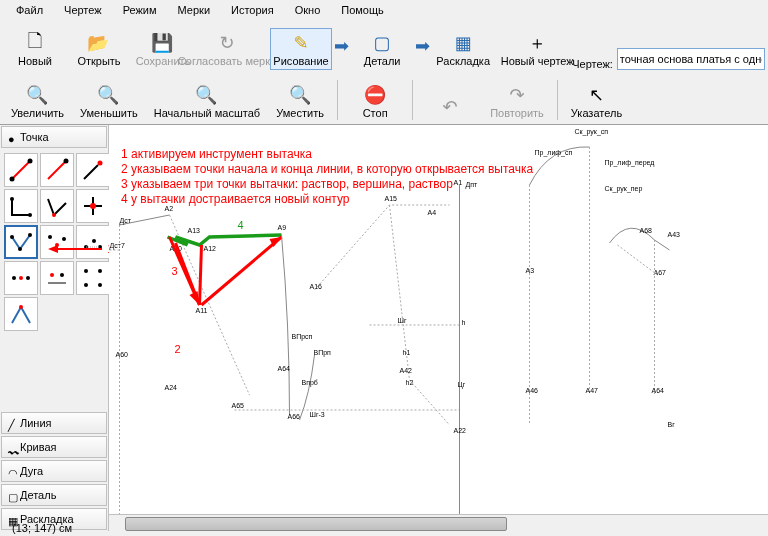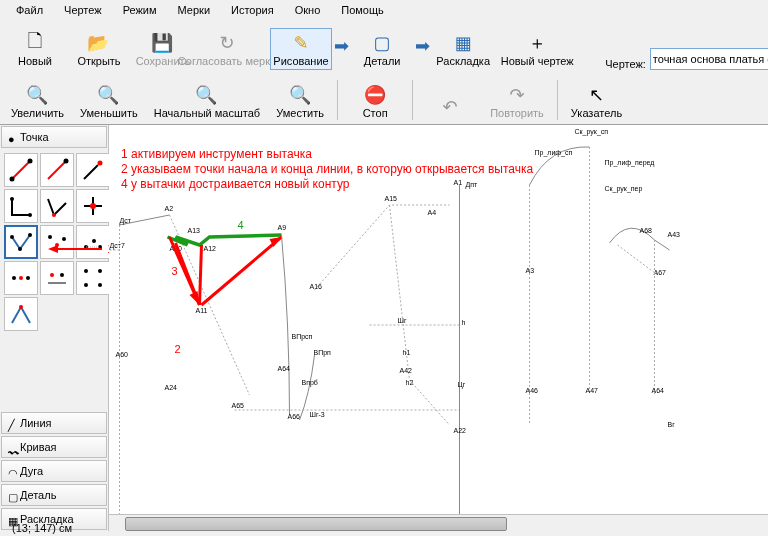--- a/index.html
+++ b/index.html
@@ -40,21 +40,21 @@
     min-width: 48px;
     cursor: pointer;
     border: 1px solid transparent;
   }
   .tbtn .ico { width: 24px; height: 24px; display: flex; align-items: center; justify-content: center; font-size: 18px; }
   .tbtn .lbl { font-size: 11px; margin-top: 0px; color: #000; white-space: nowrap; }
   .tbtn.disabled .lbl, .tbtn.disabled .ico { color: #999; }
   .tbtn.active { background: #e3effc; border: 1px solid #7aa8d8; }
   .sep { width: 1px; background: #c0c0c0; height: 40px; margin: 2px 4px; }
   .spacer { flex: 1; }
-  .drawing-label { font-size: 11px; padding-right: 2px; margin-left: 33px; }
+  .drawing-label { font-size: 11px; padding-right: 2px; }
   .drawing-input {
     border: 1px solid #7aa8d8;
     height: 18px;
     width: 188px;
     padding: 1px 2px;
     font-size: 11px;
   }
   .main {
     display: flex;
     height: 406px;
@@ -365,20 +365,21 @@
     <div class="cat">
         <span class="dot">▦</span>
         <span>Раскладка</span>
       </div>
   </div>
 
   <div class="canvas-wrap">
     <div class="instructions">
       <div>1 активируем инструмент вытачка</div>
       <div>2 указываем точки начала и конца линии, в которую открывается вытачка</div>
+      <div>3 указываем три точки вытачки: раствор, вершина, раствор</div>
       <div>4 у вытачки достраивается новый контур</div>
     </div>
     <svg class="canvas-svg" viewBox="0 0 658 406">
 
       <line class="dashline" x1="0" y1="125" x2="12" y2="125"></line>
       <text class="ptlbl" x="0" y="123">Дст7</text>
       <line class="thinline" x1="10" y1="100" x2="60" y2="90"></line>
       <text class="ptlbl" x="10" y="98">Дст</text>
       <line class="dashline" x1="10" y1="100" x2="10" y2="390"></line>
       <text class="ptlbl" x="6" y="232">А60</text>

